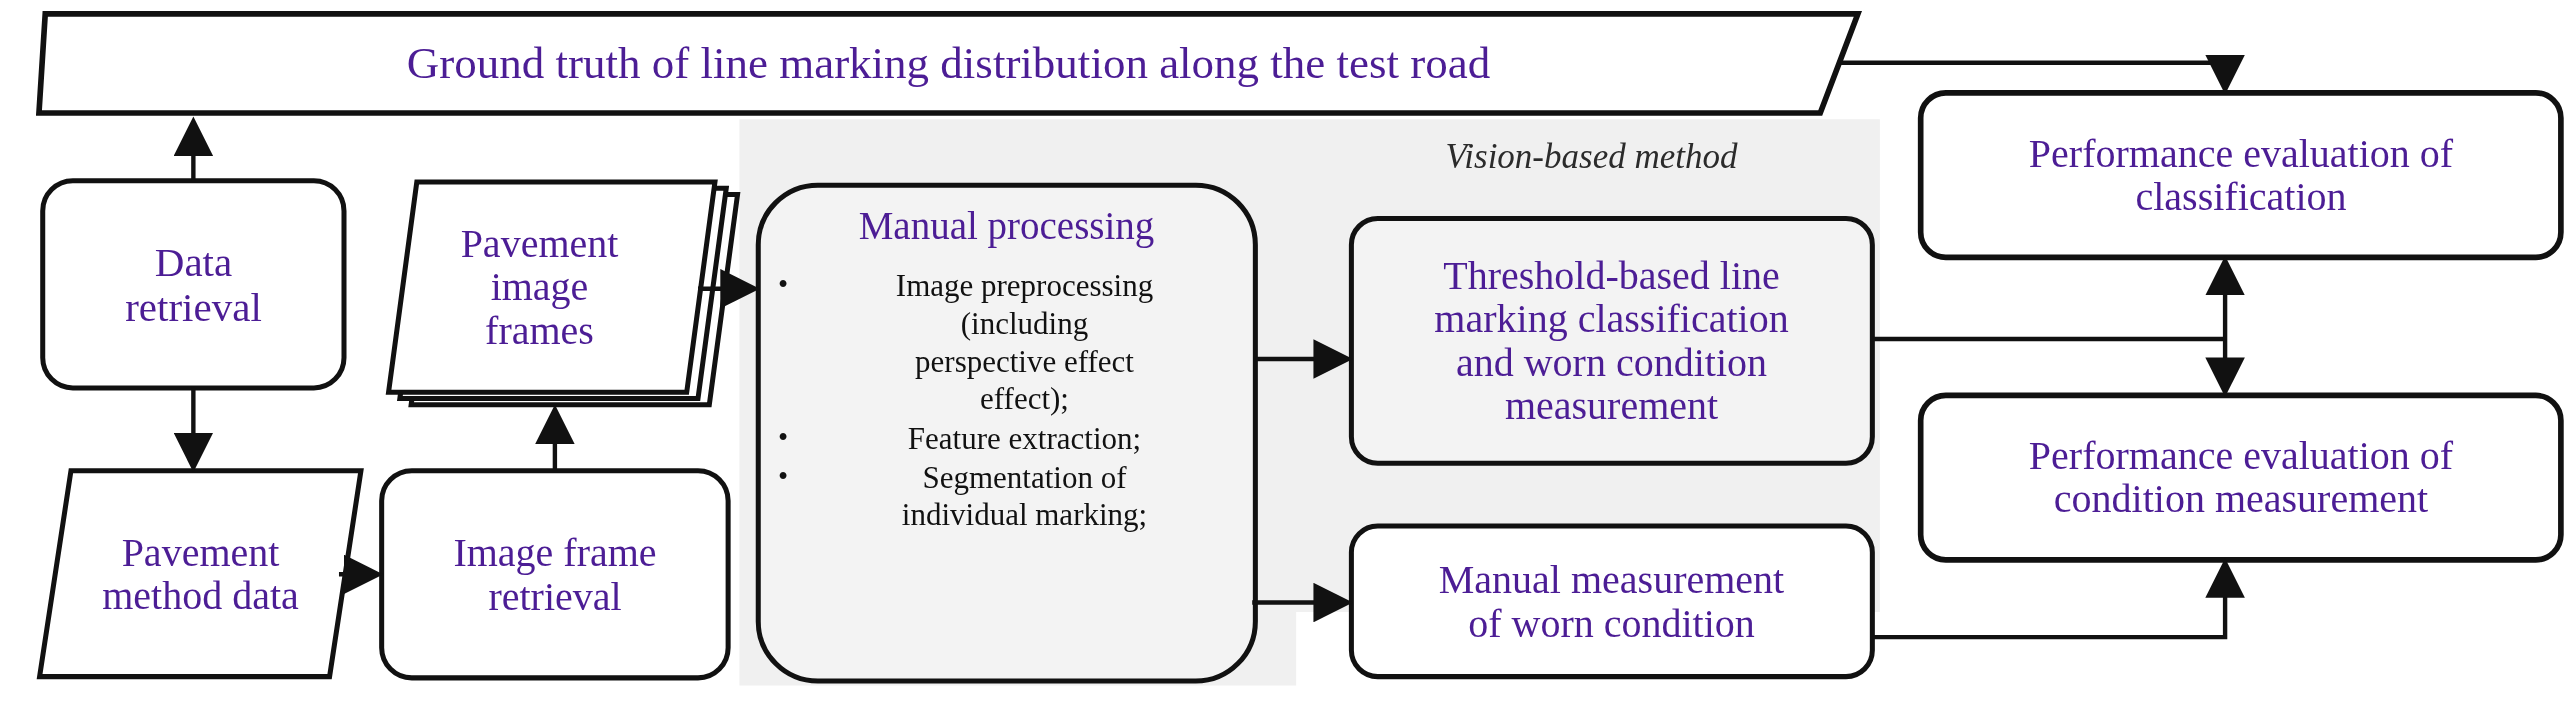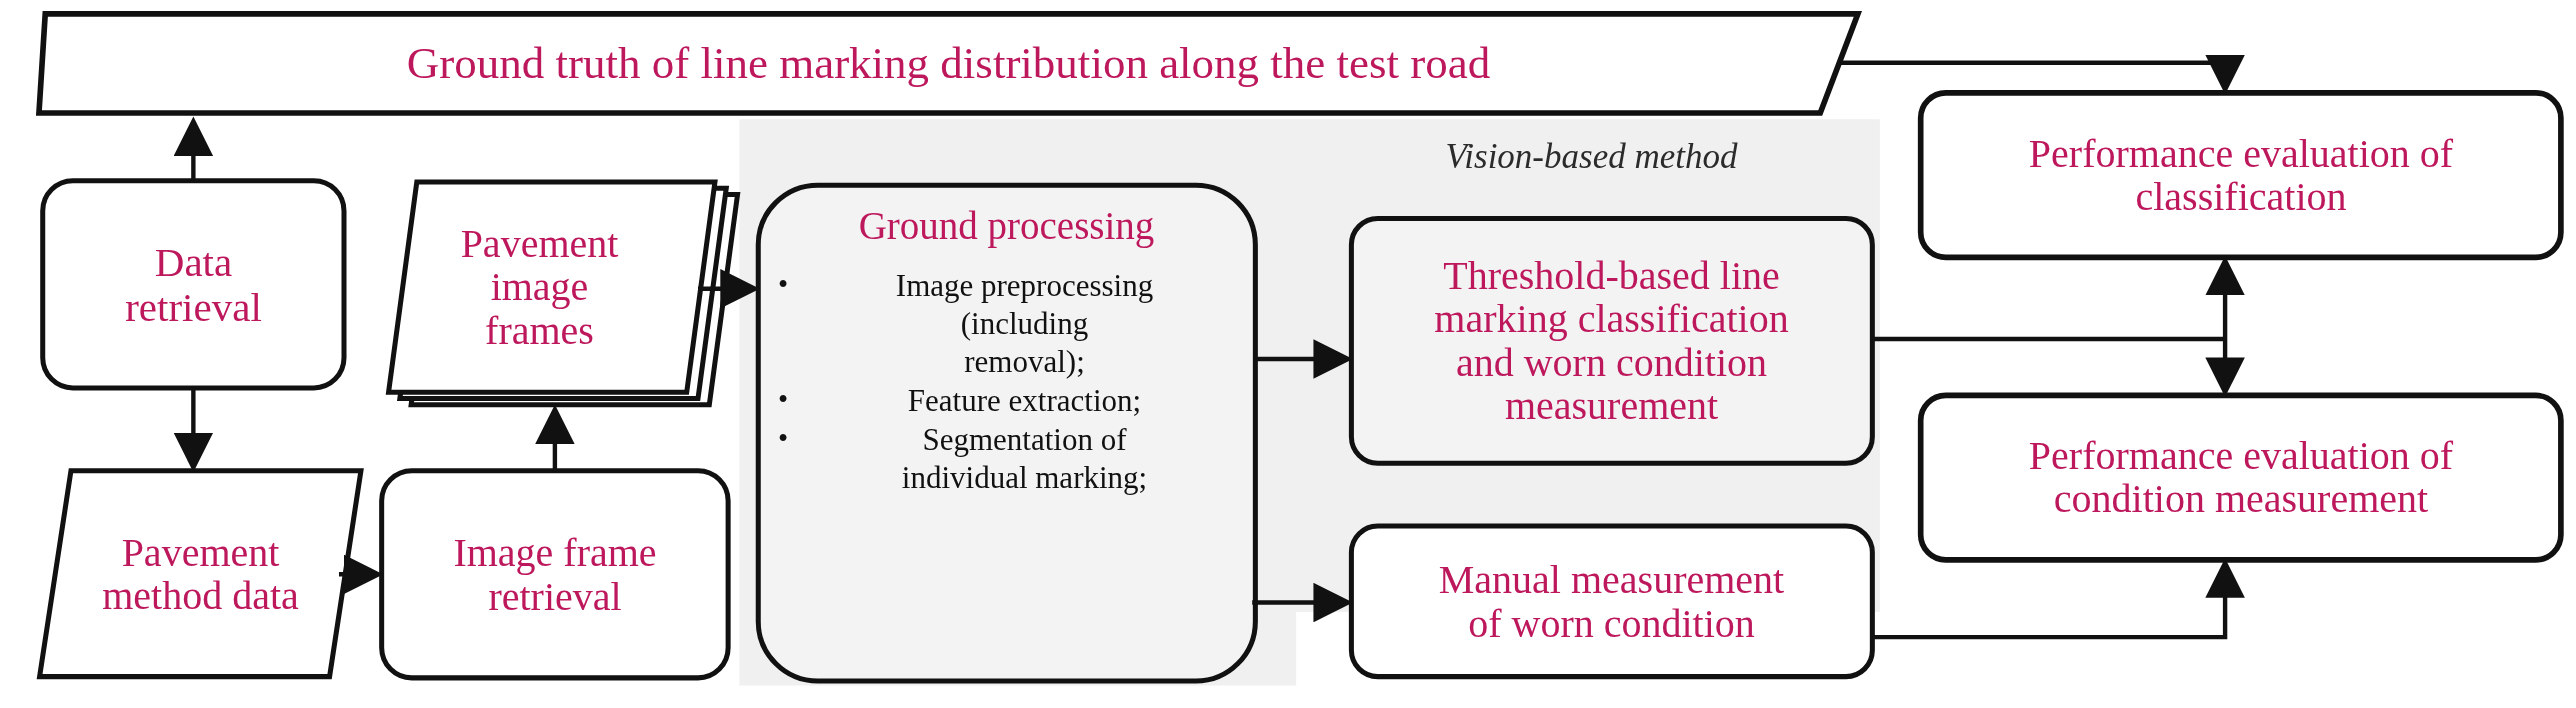--- a/index.html
+++ b/index.html
@@ -21,21 +21,21 @@
     width: 2576px;
     height: 708px;
   }
   .node-text {
     position: absolute;
     display: flex;
     flex-direction: column;
     align-items: center;
     justify-content: center;
     text-align: center;
-    color: #be185d;
+    color: #4c1d95;
     line-height: 1.08;
     pointer-events: none;
   }
   .node-text .ln { display: block; white-space: nowrap; }
 
   .t-banner   { font-size: 45px; }
   .t-med      { font-size: 40px; }
   .t-big      { font-size: 41px; }
   .t-title    { font-size: 39px; }
   .t-group    { font-size: 35px; font-style: italic; color: #2b2b2b; align-items: center; }
@@ -148,31 +148,32 @@
     <span class="ln">Pavement</span>
     <span class="ln">image</span>
     <span class="ln">frames</span>
   </div>
 
   <div class="node-text t-group" style="left:1309px; top:132px; width:565px; height:50px;">
     <span class="ln">Vision-based method</span>
   </div>
 
   <div class="node-text t-title" style="left:758px; top:201px; width:497px; height:50px;">
-    <span class="ln">Ground processing</span>
+    <span class="ln">Manual processing</span>
   </div>
 
   <div class="bullets" style="left:778px; top:267px; width:464px;">
 
     <div class="row">
       <span class="dot">•</span>
       <span class="btxt">
         <span class="ln">Image preprocessing</span>
         <span class="ln">(including</span>
-        <span class="ln">removal);</span>
+        <span class="ln">perspective effect</span>
+        <span class="ln">effect);</span>
       </span>
     </div>
 
     <div class="row">
       <span class="dot">•</span>
       <span class="btxt">
         <span class="ln">Feature extraction;</span>
       </span>
     </div>
 

